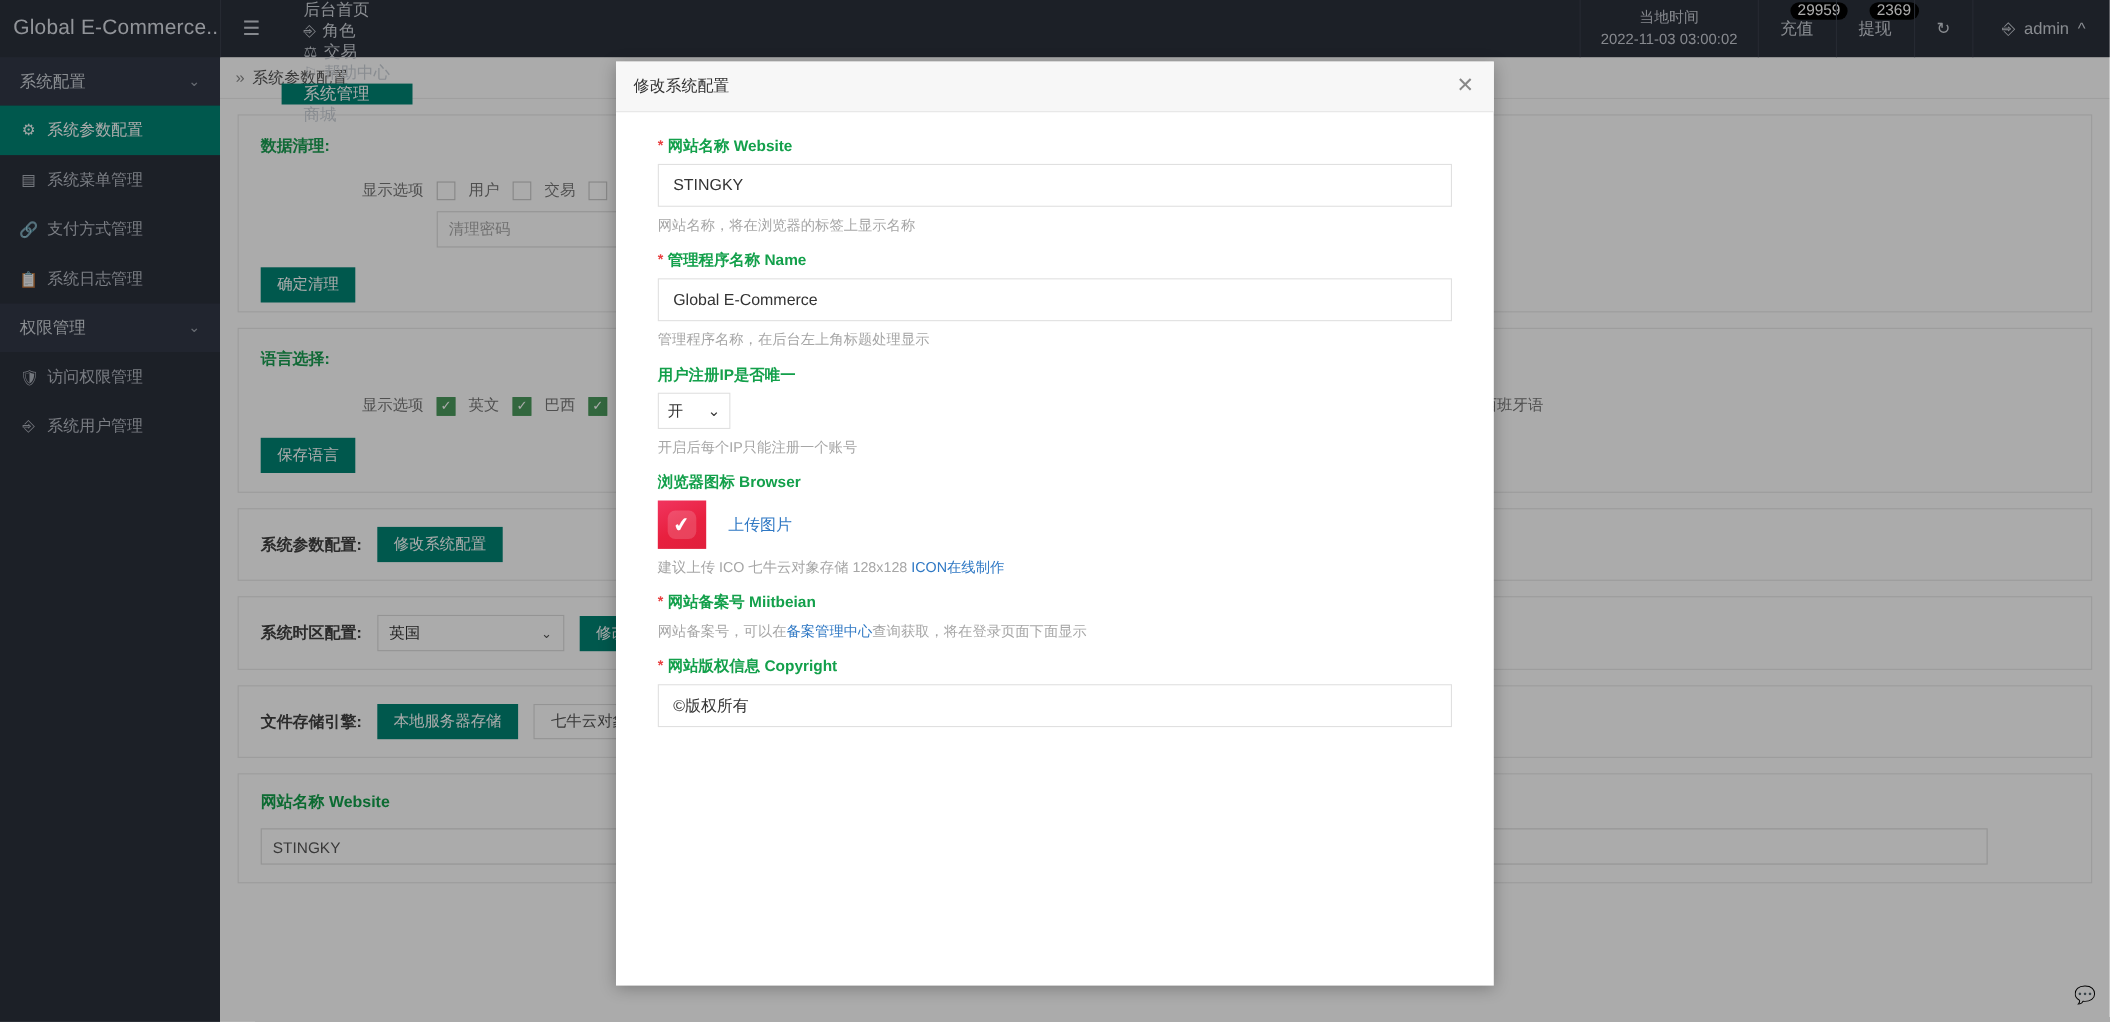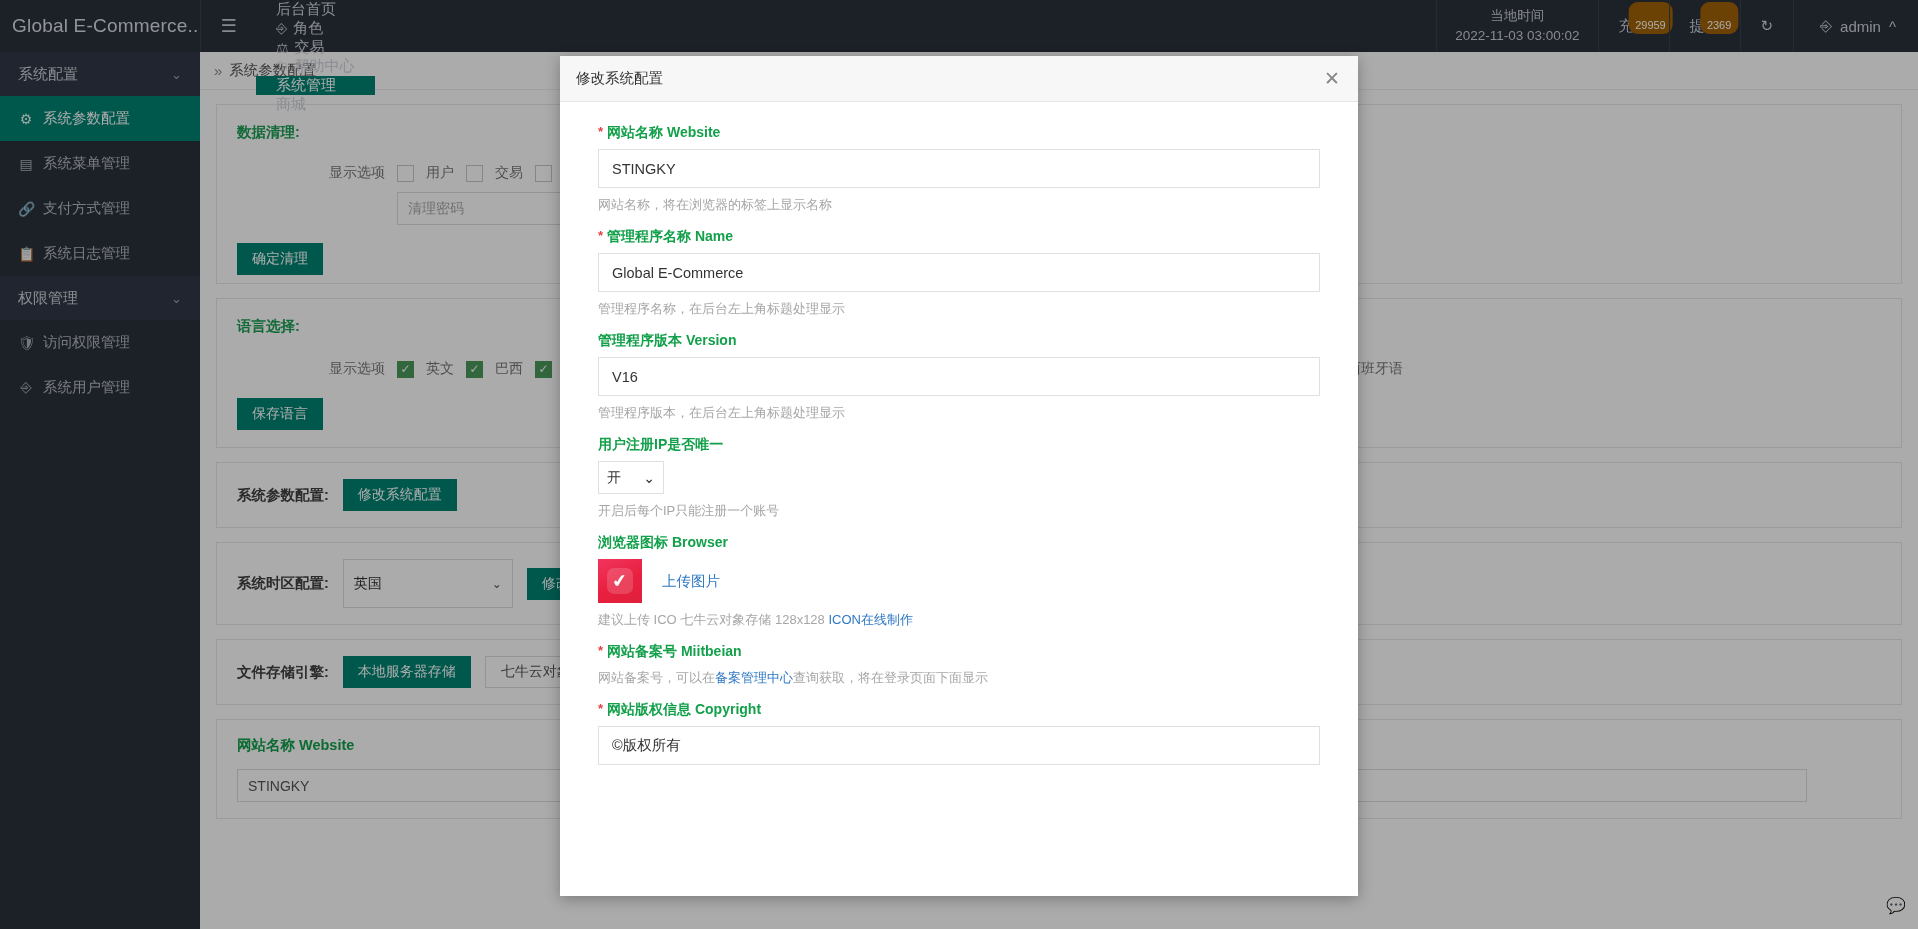--- a/index.html
+++ b/index.html
@@ -40,22 +40,22 @@
     padding: 0 18px; border-left: 1px solid #3a3f4b; color: #c8ccd4;
     font-size: 13.5px; line-height: 1.5; white-space: nowrap;
   }
   .topaction {
     position: relative; display: flex; align-items: center; justify-content: center;
     padding: 0 20px; border-left: 1px solid #3a3f4b; font-size: 15px;
     color: #cdd2d9; cursor: pointer; white-space: nowrap;
   }
   .badge {
     position: absolute; top: 2px; left: 50%; transform: translateX(-12%);
-    background: #a16207; color: #fff; font-size: 11px; line-height: 15px;
-    height: 16px; padding: 16px 7px; border-radius: 9px; white-space: nowrap;
+    background: #000000; color: #fff; font-size: 14px; line-height: 15px;
+    height: 16px; padding: 0 7px; border-radius: 9px; white-space: nowrap;
   }
   .userbox {
     display: flex; align-items: center; gap: 8px; padding: 0 22px 0 26px;
     border-left: 1px solid #3a3f4b; font-size: 15px; color: #cdd2d9; cursor: pointer;
   }
 
   
   .sidebar {
     position: absolute; top: 52px; left: 0; width: 200px; height: 877px;
     background: #2b303b; color: #b9bec7; z-index: 4;
@@ -102,21 +102,21 @@
     font-size: 14px; color: #333; display: flex; align-items: center;
   }
   .txtinput.ph { color: #aaa; }
   .btn {
     display: inline-flex; align-items: center; justify-content: center;
     height: 32px; padding: 0 15px; font-size: 14px; color: #fff;
     background: #008474; border: none; cursor: pointer;
   }
   .btn.ghost { background: #fff; color: #555; border: 1px solid #ddd; }
   .sel {
-    height: 49px; min-width: 160px; border: 1px solid #ddd; background: #fff;
+    height: 33px; min-width: 160px; border: 1px solid #ddd; background: #fff;
     display: flex; align-items: center; justify-content: space-between;
     padding: 0 10px; font-size: 14px; color: #333; cursor: pointer;
   }
   .sel .chev { color: #555; font-size: 12px; }
   .field-row { display: flex; align-items: center; gap: 14px; }
   .label-g { color: #404040; font-weight: bold; font-size: 14.5px; white-space: nowrap; }
 
   
   .overlay {
     position: absolute; inset: 0; background: rgba(0,0,0,0.33); z-index: 20;
@@ -374,27 +374,20 @@
 
       <div class="f-group">
         <div class="f-label">
           <span class="req">*</span>
           <span>管理程序名称 Name</span>
         </div>
         <div class="f-input">Global E-Commerce</div>
         <div class="f-hint">管理程序名称，在后台左上角标题处理显示</div>
       </div>
 
-      <div class="f-group">
-        <div class="f-label">
-          <span>管理程序版本 Version</span>
-        </div>
-        <div class="f-input">V16</div>
-        <div class="f-hint">管理程序版本，在后台左上角标题处理显示</div>
-      </div>
 
       <div class="f-group">
         <div class="f-label">
           <span>用户注册IP是否唯一</span>
         </div>
         <div class="f-select">
           <span>开</span>
           <span>⌄</span>
         </div>
         <div class="f-hint">开启后每个IP只能注册一个账号</div>

